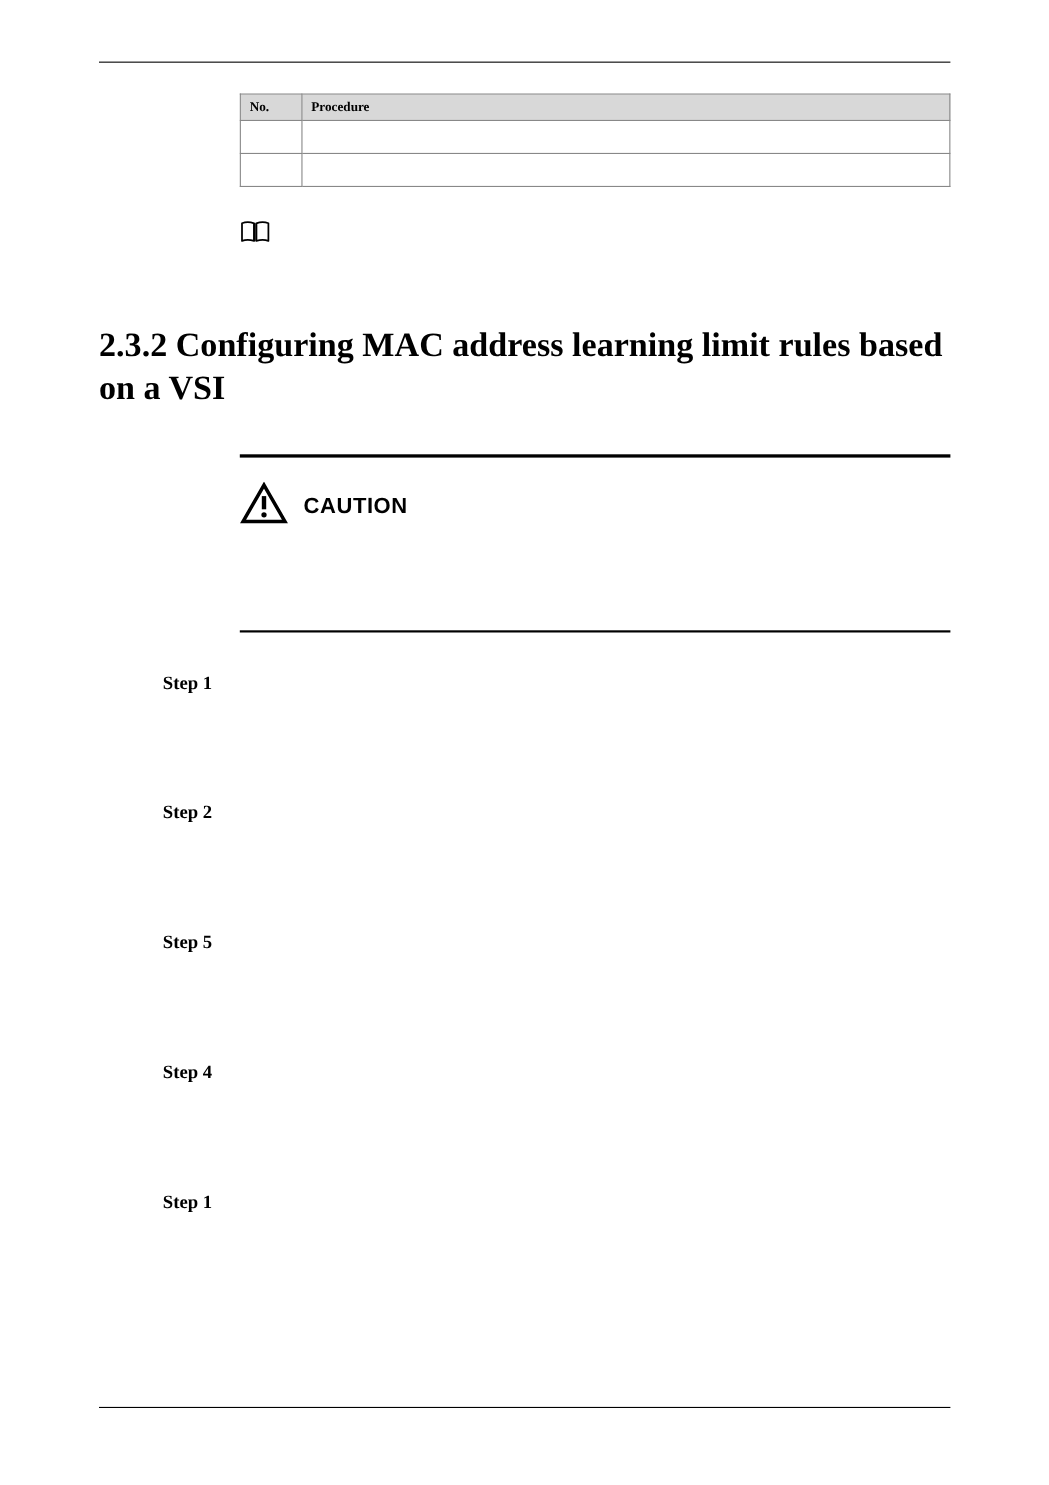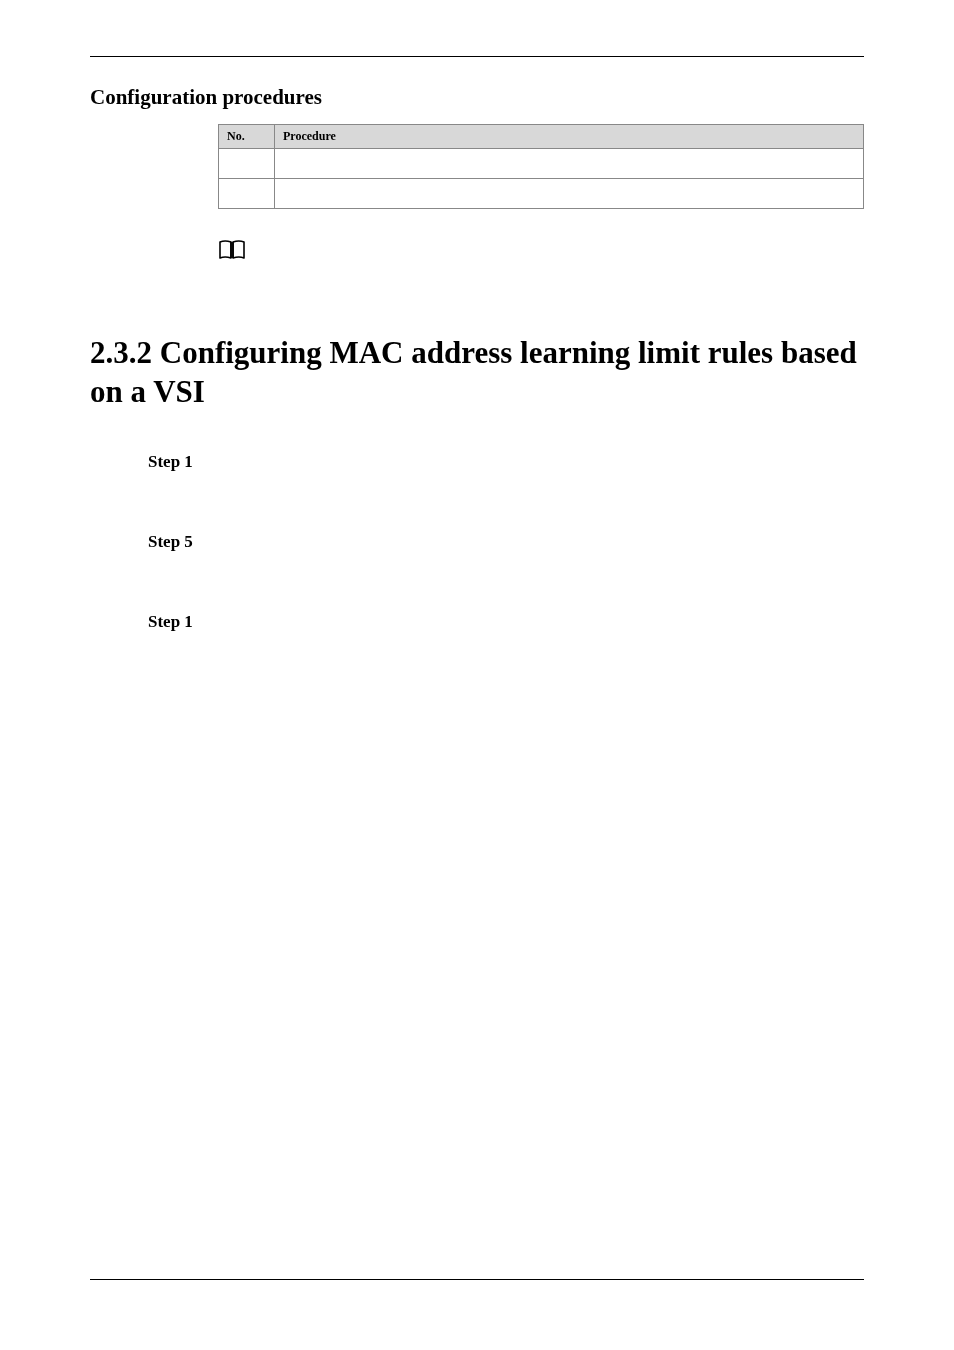--- a/index.html
+++ b/index.html
@@ -93,20 +93,21 @@
     margin-top: 10px;
   }
   .steps {
     margin-left: 58px;
     margin-top: 36px;
   }
   .step {
     display: flex;
     gap: 18px;
     margin-bottom: 60px;
+    flex-direction: column;
   }
   .step-label {
     font-family: "Book Antiqua", Palatino, "Times New Roman", serif;
     font-weight: bold;
     font-size: 17px;
     width: 58px;
     flex: 0 0 auto;
   }
   .step-body {
     flex: 1;
@@ -123,21 +124,20 @@
     border-top: 1px solid #000;
   }
 </style>
 </head>
 <body>
 
 <div class="page">
 
   <div class="top-rule"></div>
 
-  <div class="section-heading">Configuration procedures</div>
 
   <table class="proc-table">
     <thead>
       <tr>
         <th class="col-no">No.</th>
         <th>Procedure</th>
       </tr>
     </thead>
     <tbody>
       <tr class="row-body">
@@ -157,31 +157,54 @@
         <path d="M2 3 C2 3 7 1 13 3 L13 19 C7 17 2 19 2 19 Z" fill="none" stroke="#000" stroke-width="1.6" stroke-linejoin="round"></path>
         <path d="M26 3 C26 3 21 1 15 3 L15 19 C21 17 26 19 26 19 Z" fill="none" stroke="#000" stroke-width="1.6" stroke-linejoin="round"></path>
         <path d="M13 3 L13 19 M15 3 L15 19" stroke="#000" stroke-width="1.6"></path>
       </svg>
     </span>
     <span></span>
   </div>
 
   <div class="h2-section">2.3.2 Configuring MAC address learning limit rules based on a VSI</div>
 
+  <div class="caution-block">
+    <div class="caution-top-rule"></div>
+    <div class="caution-row">
+      <span>
+        <svg width="44" height="40" viewBox="0 0 44 40">
+          <path d="M22 3 L41 36 L3 36 Z" fill="none" stroke="#000" stroke-width="3.2" stroke-linejoin="miter"></path>
+          <rect x="20" y="13" width="4" height="12" fill="#000"></rect>
+          <circle cx="22" cy="30" r="2.4" fill="#000"></circle>
+        </svg>
+      </span>
+      <span class="caution-label">CAUTION</span>
+    </div>
+    <div class="caution-body"></div>
+    <div class="caution-bottom-rule"></div>
+  </div>
 
   <div class="steps">
     <div class="step">
       <div class="step-label">Step 1</div>
       <div class="step-body"></div>
     </div>
     <div class="step">
+      <div class="step-label">Step 2</div>
+      <div class="step-body"></div>
+    </div>
+    <div class="step">
       <div class="step-label">Step 5</div>
       <div class="step-body"></div>
     </div>
     <div class="step">
+      <div class="step-label">Step 4</div>
+      <div class="step-body"></div>
+    </div>
+    <div class="step">
       <div class="step-label">Step 1</div>
       <div class="step-body"></div>
     </div>
   </div>
 
 </div>
 
 <div class="bottom-rule"></div>
 
 </body></html>

